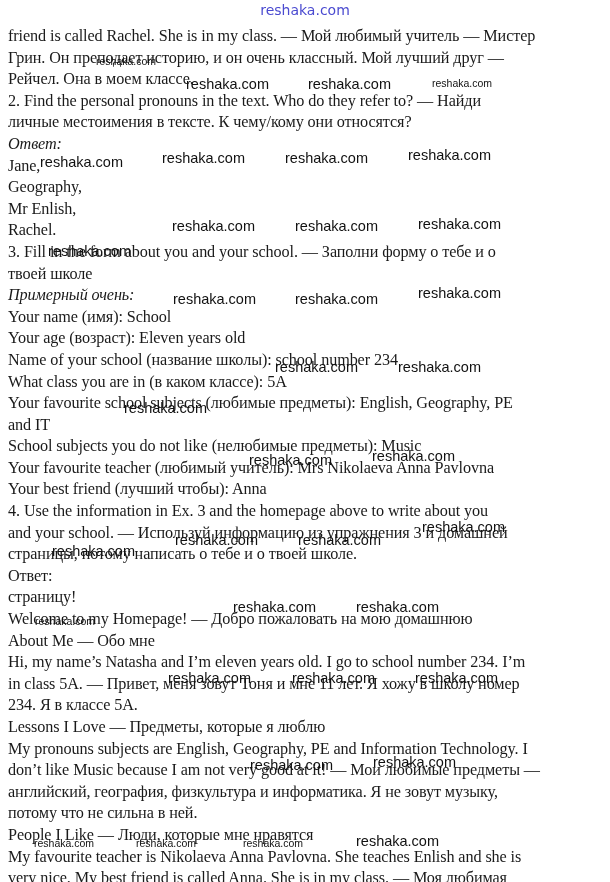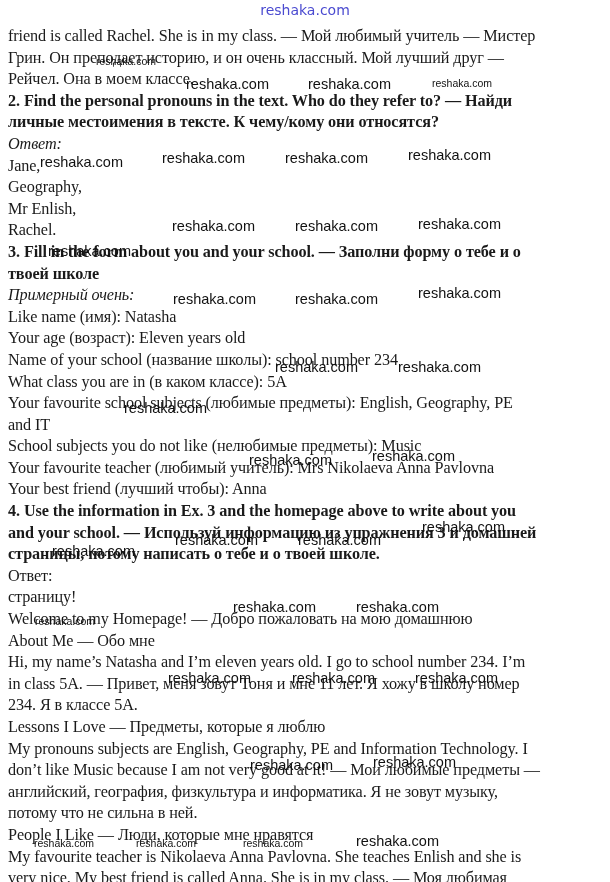--- a/index.html
+++ b/index.html
@@ -4,21 +4,21 @@
 <style>
   html, body { margin: 0; padding: 0; background: #ffffff; }
   body { width: 610px; height: 882px; position: relative; overflow: hidden; }
   .page {
     position: absolute; left: 8px; top: 26px; width: 600px;
     font-family: "Liberation Serif", "DejaVu Serif", serif;
     font-size: 16.2px; line-height: 21.6px; color: #1a1a1a;
     letter-spacing: -0.1px;
   }
   .line { white-space: nowrap; height: 21.6px; }
-  .bold { font-weight: bold; }
+  .bold { font-weight: normal; }
   .italic { font-style: italic; }
   .top-mark {
     position: absolute; left: 0; top: 2px; width: 610px; text-align: center;
     font-family: "DejaVu Sans", sans-serif; font-size: 14px;
     color: #4a4ad0; letter-spacing: 0px;
   }
   .wm {
     position: absolute; font-family: "Liberation Sans", "DejaVu Sans", sans-serif;
     color: #111; font-size: 14.5px; white-space: nowrap; line-height: 1;
   }
@@ -38,21 +38,21 @@
   <div class="line bold">личные местоимения в тексте. К чему/кому они относятся?</div>
   <div class="line italic">Ответ:</div>
   <div class="line">Jane,</div>
   <div class="line">Geography,</div>
   <div class="line">Mr Enlish,</div>
   <div class="line">Rachel.</div>
 
   <div class="line bold">3. Fill in the form about you and your school. — Заполни форму о тебе и о</div>
   <div class="line bold">твоей школе</div>
   <div class="line italic">Примерный очень:</div>
-  <div class="line">Like name (имя): Natasha</div>
+  <div class="line">Your name (имя): School</div>
   <div class="line">Your age (возраст): Eleven years old</div>
   <div class="line">Name of your school (название школы): school number 234</div>
   <div class="line">What class you are in (в каком классе): 5A</div>
   <div class="line">Your favourite school subjects (любимые предметы): English, Geography, PE</div>
   <div class="line">and IT</div>
   <div class="line">School subjects you do not like (нелюбимые предметы): Music</div>
   <div class="line">Your favourite teacher (любимый учитель): Mrs Nikolaeva Anna Pavlovna</div>
   <div class="line">Your best friend (лучший чтобы): Anna</div>
 
   <div class="line bold">4. Use the information in Ex. 3 and the homepage above to write about you</div>

